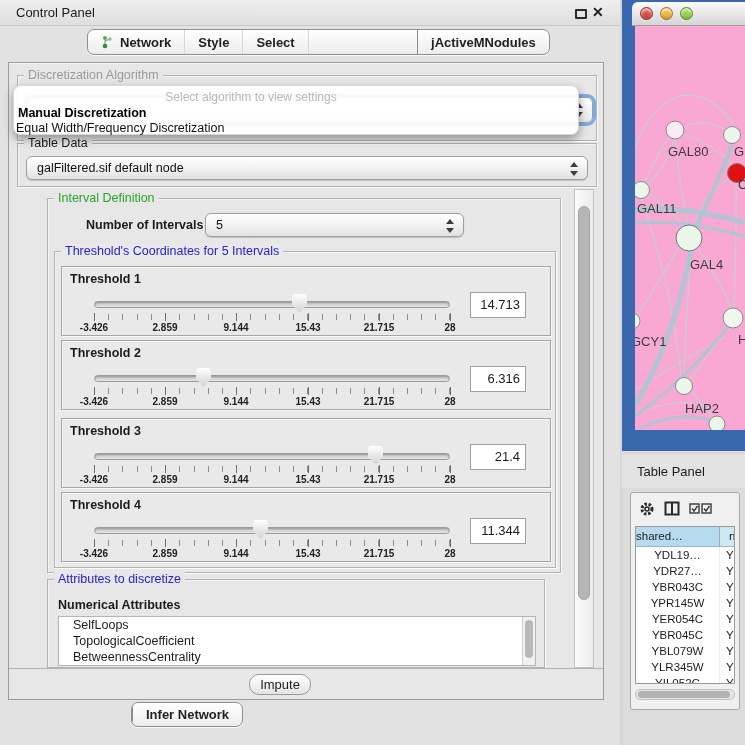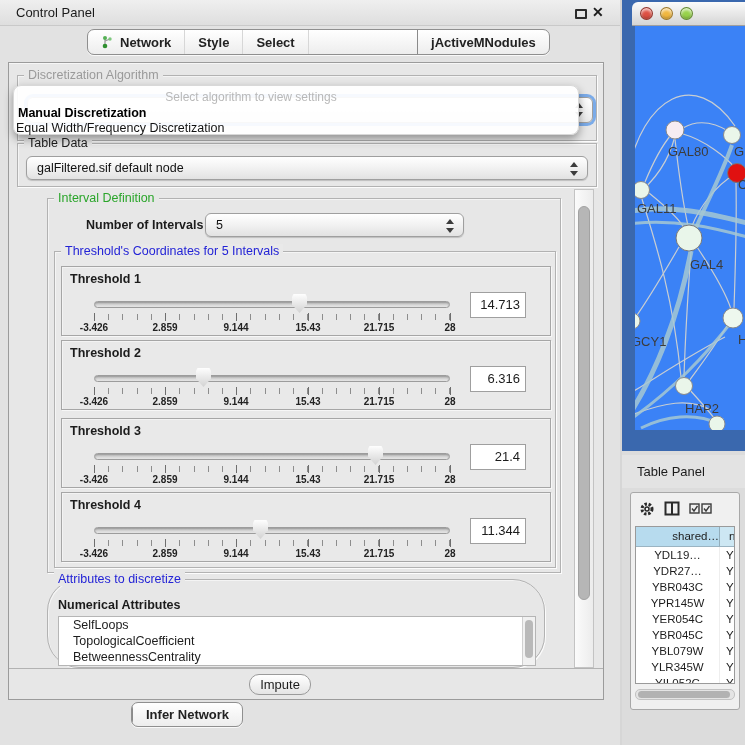--- a/index.html
+++ b/index.html
@@ -93,32 +93,32 @@
                border-radius:10px; background:linear-gradient(#ffffff,#e4e4e4); font-size:13px;
                text-align:center; line-height:19px; }
 
   
   .net-window { position:absolute; left:622px; top:0; width:123px; height:451px; background:#3a68ae; }
   .net-titlebar { position:absolute; left:10px; top:2px; right:0; height:24px;
                   background:linear-gradient(#fbfbfb,#d5d5d5); border-bottom:1px solid #9f9f9f; border-top-left-radius:6px; }
   .tl { position:absolute; top:5px; width:13px; height:13px; border-radius:50%; border:1px solid rgba(0,0,0,.35);
         box-shadow:inset 0 2px 3px rgba(255,255,255,.75), inset 0 -2px 2px rgba(0,0,0,.18); }
   .tl.red { left:8px; background:#dd4f43; } .tl.yel { left:28px; background:#f0b73f; } .tl.grn { left:48px; background:#97d24a; }
-  .net-canvas { position:absolute; left:13px; top:26px; width:110px; height:404px; background:#3b82f6; overflow:hidden; }
+  .net-canvas { position:absolute; left:13px; top:26px; width:110px; height:404px; background:#f9a8d4; overflow:hidden; }
 
   
   .tp-bar { position:absolute; left:622px; top:455px; width:123px; height:33px; background:#e3e3e3; }
   .tp-bar .t { position:absolute; left:15px; top:9px; font-size:13px; }
   .tpanel { position:absolute; left:630px; top:492px; width:110px; height:218px; background:#f0f0f0;
             border:1px solid #a8a8a8; border-radius:3px; }
   .tp-toolbar { position:absolute; left:0; top:0; width:100%; height:32px; }
   .grid { position:absolute; left:4px; top:33px; width:100px; height:158px; background:#fff;
           border:1px solid #9a9a9a; overflow:hidden; font-size:11.5px; }
   .hrow { display:flex; height:20px; line-height:19px; }
-  .hc1 { width:84px; background:#b7dbee; border-right:1px solid #93aebc; border-bottom:1px solid #9bb4c2; text-align:right; }
+  .hc1 { width:84px; background:#b7dbee; border-right:1px solid #93aebc; border-bottom:1px solid #9bb4c2; text-align:left; }
   .hc2 { flex:1; background:#cde7f3; border-bottom:1px solid #9bb4c2; padding-left:9px; overflow:hidden; }
   .drow { display:flex; height:16px; line-height:16px; }
   .dc1 { width:84px; text-align:center; border-right:1px solid #eee; overflow:hidden; white-space:nowrap; }
   .dc2 { flex:1; padding-left:6px; overflow:hidden; white-space:nowrap; }
   .hscroll { position:absolute; left:4px; top:196px; width:100px; height:11px; background:#e4e4e4;
              border:1px solid #c2c2c2; border-radius:5px; }
   .hthumb { position:absolute; left:2px; top:1px; width:92px; height:7px; border-radius:4px; background:#b2b2b2; }
 
   .right-bg { position:absolute; left:622px; top:451px; width:123px; height:294px; background:#dcdcdc; z-index:-1; }
   svg text { font-family:"Liberation Sans", sans-serif; }
@@ -283,21 +283,21 @@
                 <span style="left:142px">9.144</span>
                 <span style="left:214px">15.43</span>
                 <span style="left:285px">21.715</span>
                 <span style="left:356px">28</span>
             </div>
             <div class="val">11.344</div>
           </div>
         </div>
       </div>
 
-      <div class="grp" style="left:32px; top:390px; width:498px; height:89px;border-radius:32px;">
+      <div class="grp" style="left:32px; top:390px; width:498px; height:89px;">
         <span class="lbl lbl-blue">Attributes to discretize</span>
         <span style="position:absolute; left:10px; top:18px; font-size:12.5px; font-weight:bold;">Numerical Attributes</span>
         <div class="attr-list">
           <div class="item">SelfLoops</div>
           <div class="item">TopologicalCoefficient</div>
           <div class="item">BetweennessCentrality</div>
           <div class="attr-scroll">
               <div class="attr-thumb"></div>
             </div>
         </div>

